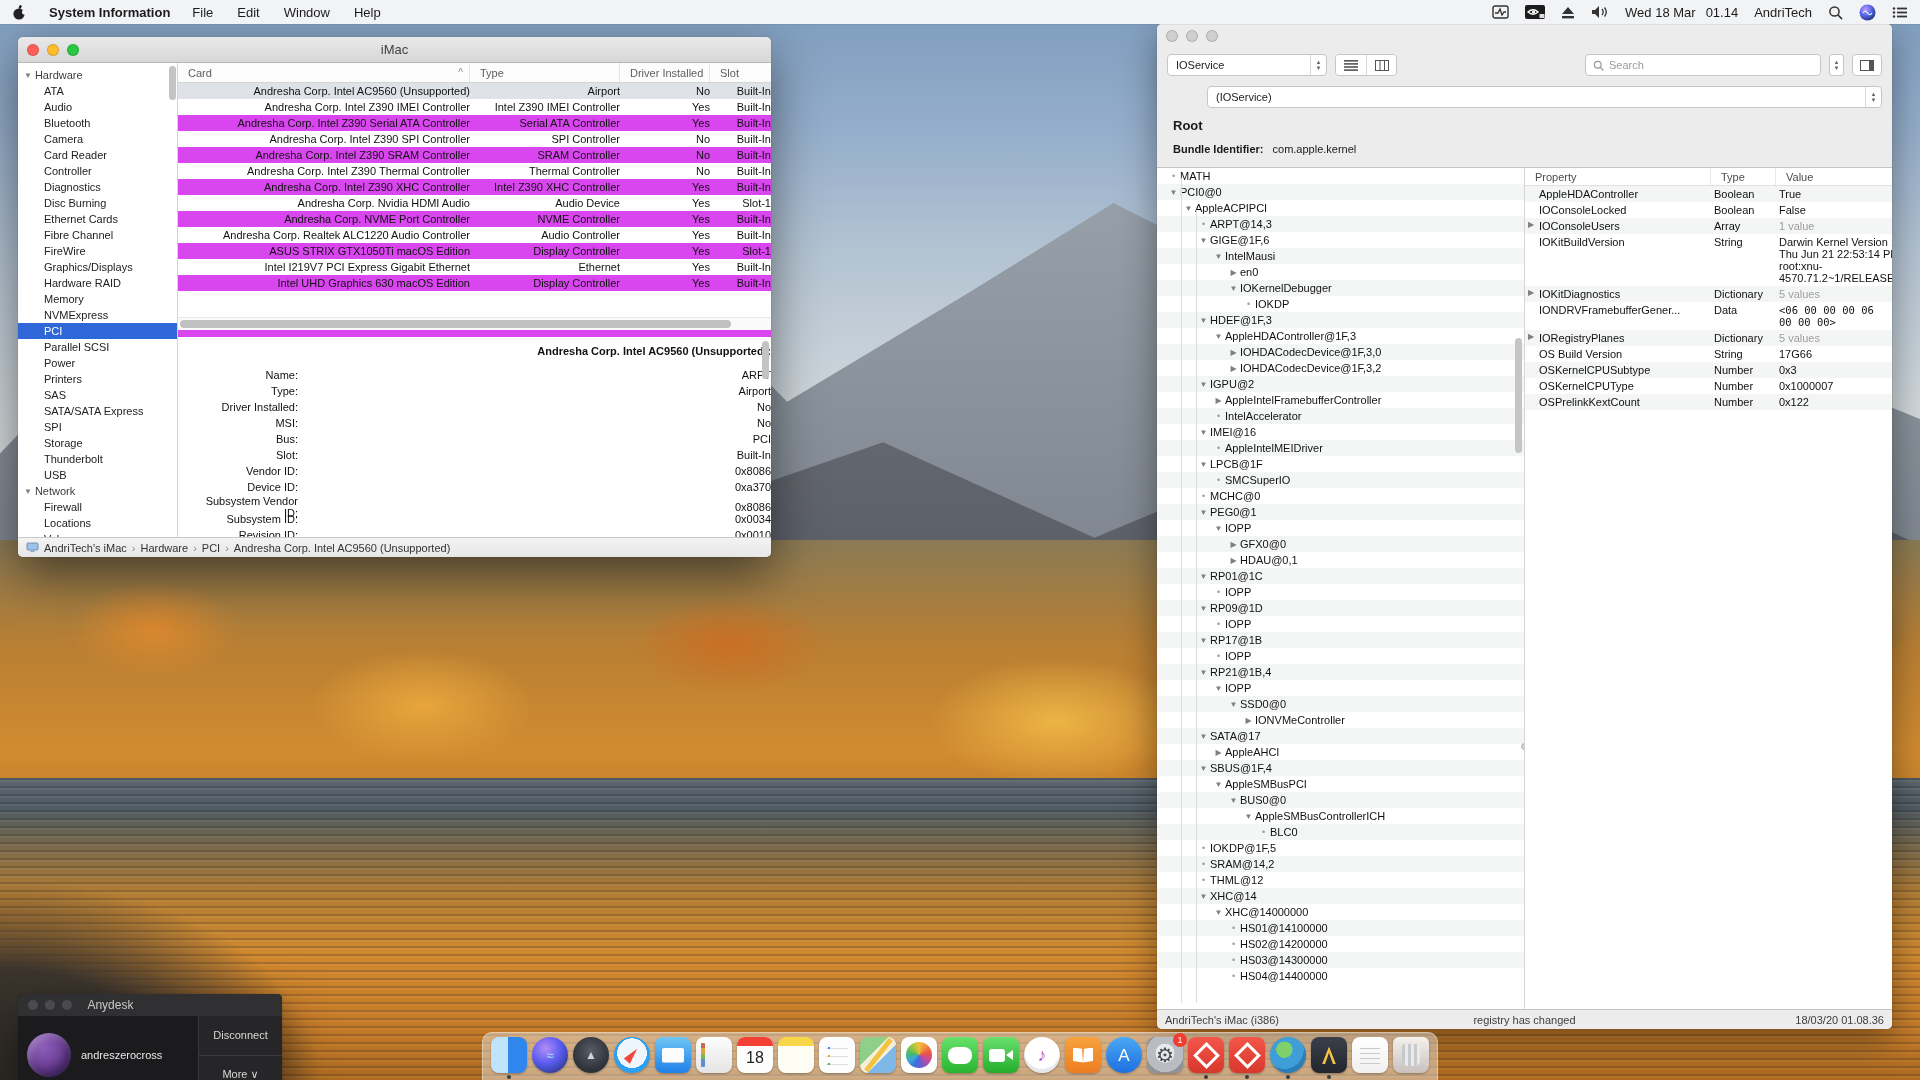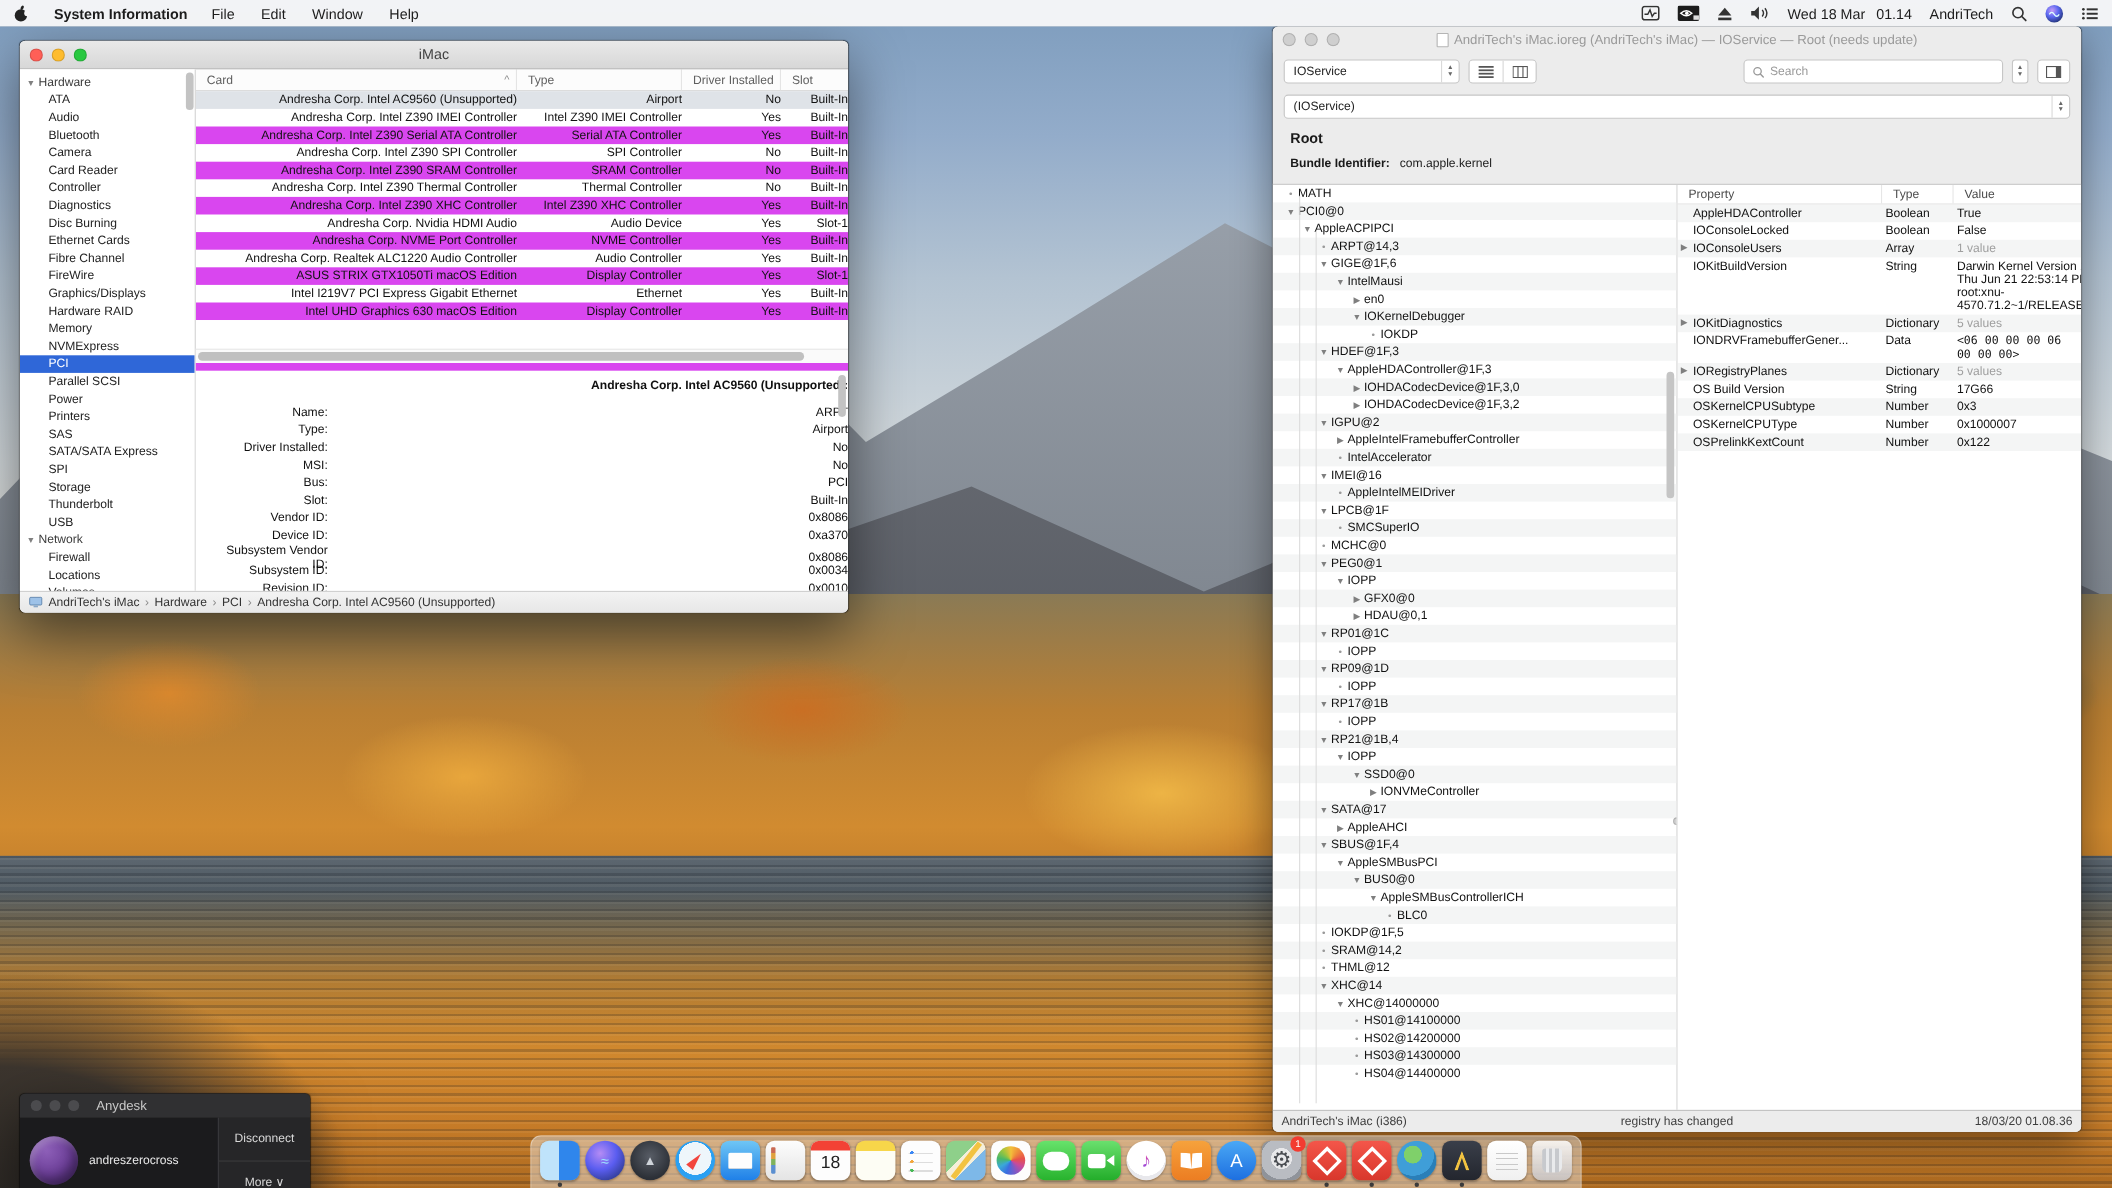--- a/index.html
+++ b/index.html
@@ -110,21 +110,21 @@
   .seg { display:flex; border:1px solid #c6c6c6; border-radius:4px; overflow:hidden; height:22px; }
   .seg button { width:30px; background:#fff; border:none; display:flex; align-items:center; justify-content:center; }
   .seg button + button { border-left:1px solid #d9d9d9; }
   .searchbox { margin-left:auto; width:236px; height:22px; background:#fff; border:1px solid #c6c6c6;
     border-radius:4px; display:flex; align-items:center; gap:5px; padding-left:7px; font-size:11px; color:#9a9a9a; }
   .ministep { width:15px; height:22px; border:1px solid #c6c6c6; border-radius:3px; background:#fff;
     display:flex; flex-direction:column; align-items:center; justify-content:center; font-size:6px; color:#666; line-height:6px; }
   .panelbtn { width:30px; height:22px; border:1px solid #c6c6c6; border-radius:4px; background:#fff;
     display:flex; align-items:center; justify-content:center; }
 
-  .planebar { height:30px; flex:0 0 auto; padding:0 10px; display:flex; align-items:center; }
+  .planebar { height:30px; flex:0 0 auto; padding:0 10px; display:flex; align-items:center;margin-left:40px; }
   .path-select { flex:1; height:22px; background:#fff; border:1px solid #c6c6c6; border-radius:4px;
     display:flex; align-items:center; font-size:11px; color:#222; padding-left:8px; }
 
   .info { flex:0 0 auto; padding:6px 16px 10px; font-size:11px; color:#1a1a1a; }
   .info .root { font-size:13px; font-weight:bold; margin-bottom:10px; }
   .info .line { margin-bottom:14px; }
   .info .lbl { font-weight:bold; margin-right:6px; }
 
   .ioreg-content { flex:1; min-height:0; display:flex; background:#fff; border-top:1px solid #c3c3c3; }
   .treepane { width:368px; flex:0 0 auto; position:relative; overflow:hidden; border-right:1px solid #d6d6d6; }
@@ -561,24 +561,20 @@
     </div>
   </div>
 
   <div class="window win-ioreg">
     <div class="titlebar">
       <div class="lights">
         <span class="light l-off"></span>
         <span class="light l-off"></span>
         <span class="light l-off"></span>
       </div>
-      <div class="win-title">
-        <span class="doc-ic"></span>
-        <span>AndriTech's iMac.ioreg (AndriTech's iMac) — IOService — Root (needs update)</span>
-      </div>
     </div>
 
     <div class="toolbar">
       <div class="plane-select">
         <span>IOService</span>
         <span class="stepper">
             <span>▲</span>
             <span>▼</span>
           </span>
       </div>

